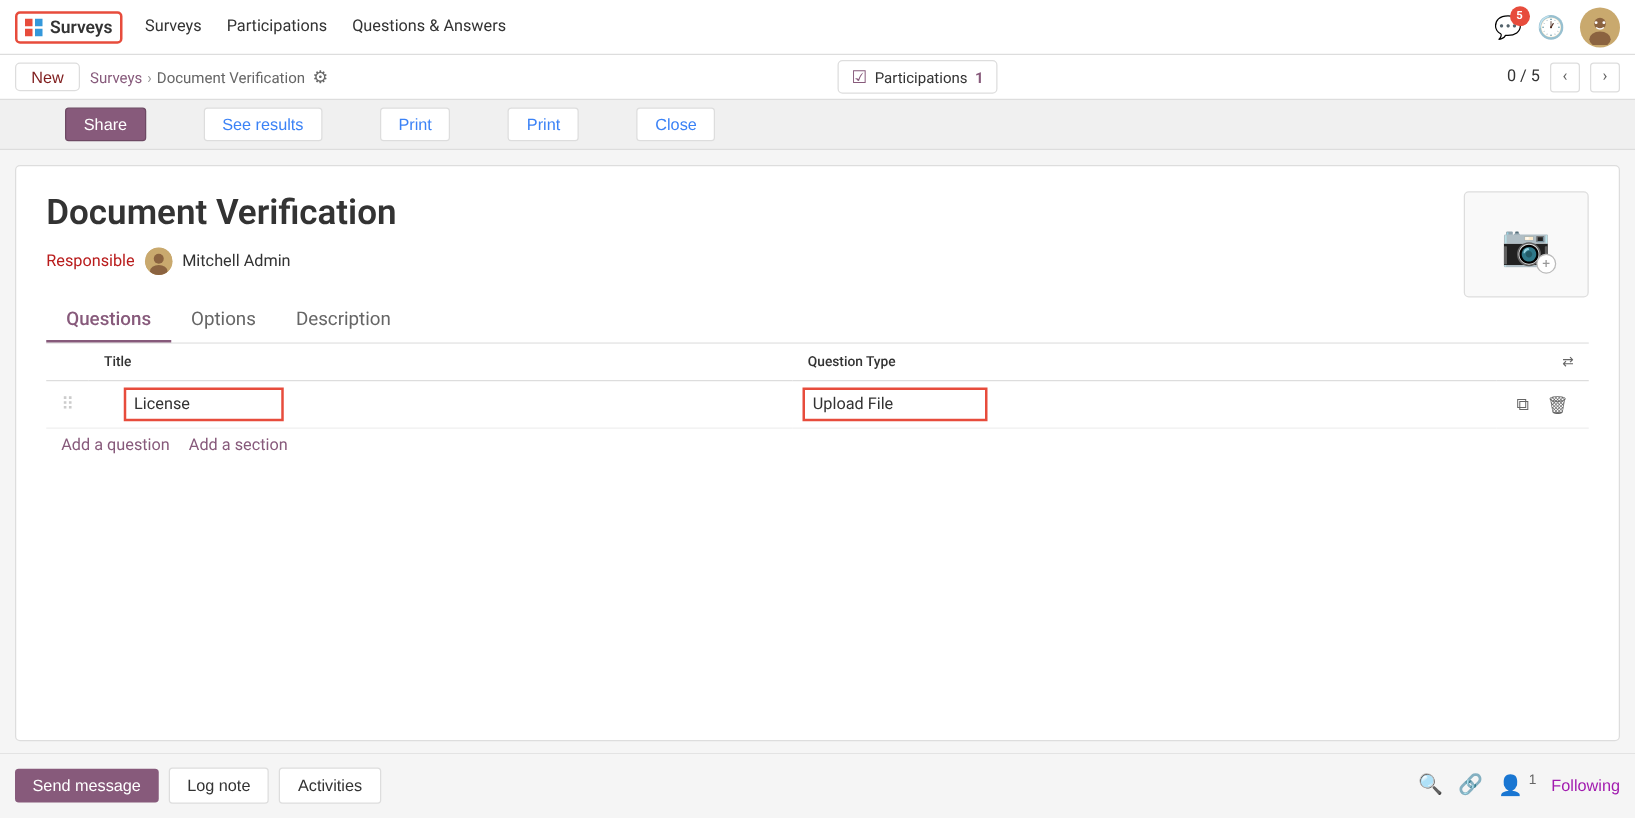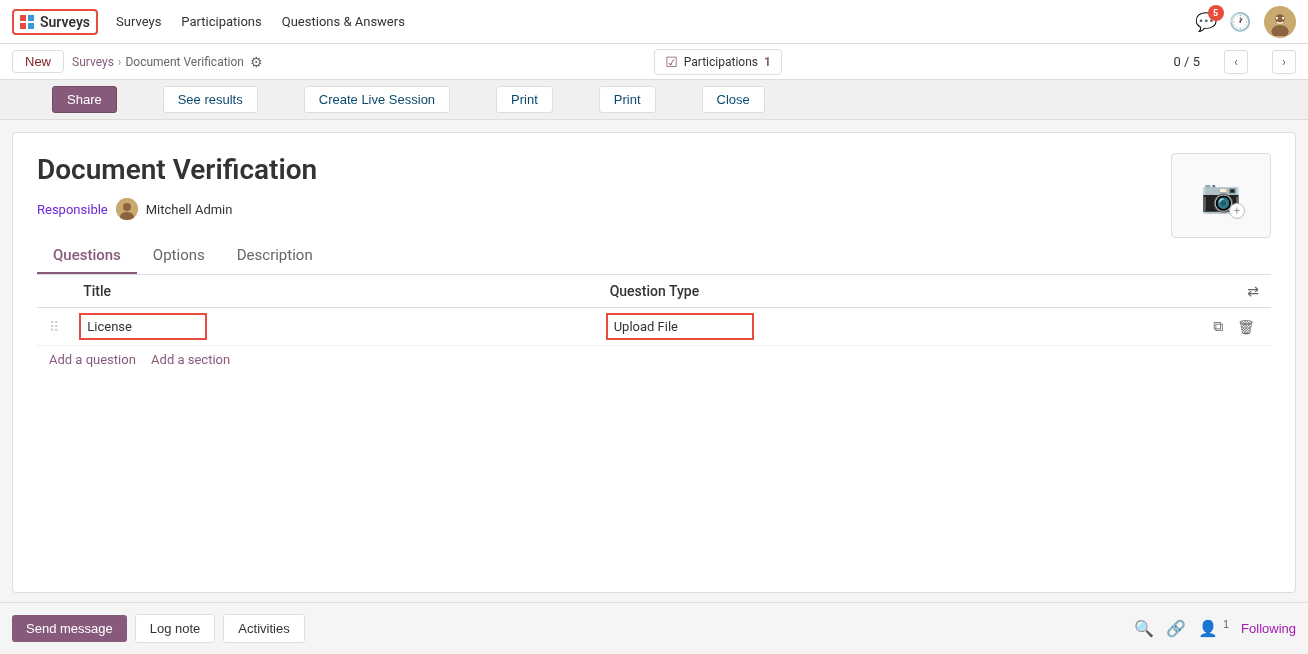--- a/index.html
+++ b/index.html
@@ -28,58 +28,58 @@
     .breadcrumb-sep { color: #999; margin: 0 2px; }
     .breadcrumb-current { color: #666; }
     .gear-icon { color: #666; margin-left: 4px; cursor: pointer; font-size: 14px; }
     
     .nav-center { margin-left: auto; display: flex; align-items: center; }
     .participations-btn { display: flex; align-items: center; gap: 6px; border: 1px solid #ddd; border-radius: 4px; padding: 4px 10px; cursor: pointer; background: white; }
     .participations-btn .check-icon { color: #875a7b; font-size: 14px; }
     .participations-label { font-size: 12px; color: #333; }
     .participations-count { font-size: 12px; color: #875a7b; font-weight: bold; }
     
-    .nav-pagination { margin-left: auto; display: flex; align-items: center; gap: 24px; }
+    .nav-pagination { margin-left: auto; display: flex; align-items: center; gap: 8px; }
     .pagination-info { font-size: 13px; color: #333; }
     .pagination-btn { background: white; border: 1px solid #ddd; border-radius: 3px; width: 24px; height: 24px; display: flex; align-items: center; justify-content: center; cursor: pointer; color: #666; }
 
     
     .action-toolbar { display: flex; align-items: center; background: #f0f0f0; border-bottom: 1px solid #ddd; padding: 6px 12px; gap: 6px; }
     .toolbar-btn { padding: 5px 14px; border-radius: 3px; font-size: 13px; cursor: pointer; border: 1px solid transparent; margin-left: 40px; }
     .toolbar-btn-primary { background: #875a7b; color: white; border-color: #6d4963; }
-    .toolbar-btn-secondary { background: white; color: #0c4a6e; border: 1px solid #ddd; }
+    .toolbar-btn-secondary { background: white; color: #3b82f6; border: 1px solid #ddd; }
 
     
     .main-content { background: white; margin: 12px; border-radius: 4px; border: 1px solid #ddd; height: calc(654px - 44px - 36px - 45px - 56px - 12px); overflow: hidden; }
     
     .form-container { padding: 20px 24px; }
     
     
     .radio-group { display: flex; align-items: center; gap: 20px; margin-bottom: 16px; }
     .radio-item { display: flex; align-items: center; gap: 5px; cursor: pointer; font-size: 13px; }
     .radio-input { accent-color: #875a7b; }
     
     
     .form-title { font-size: 28px; font-weight: 600; color: #333; margin-bottom: 12px; }
     
     
     .responsible-row { display: flex; align-items: center; gap: 8px; margin-bottom: 16px; }
-    .responsible-label { color: #6d28d9; font-size: 13px; }
+    .responsible-label { color: #b91c1c; font-size: 13px; }
     .responsible-avatar { width: 22px; height: 22px; border-radius: 50%; background: #c9a96e; overflow: hidden; display: flex; align-items: center; justify-content: center; }
     .responsible-name { font-size: 13px; color: #333; }
 
     
     .tabs { display: flex; border-bottom: 1px solid #ddd; margin-bottom: 0; }
     .tab { padding: 8px 16px; font-size: 15px; cursor: pointer; border-bottom: 2px solid transparent; color: #666; }
     .tab.active { border-bottom: 2px solid #875a7b; color: #875a7b; font-weight: 500; }
 
     
     .questions-table { width: 100%; border-collapse: collapse; }
     .table-header { background: white; }
-    .table-header th { padding: 8px 12px; text-align: left; font-weight: 500; color: #333; font-size: 14px; border-bottom: 1px solid #ddd; }
+    .table-header th { padding: 8px 12px; text-align: left; font-weight: 500; color: #333; font-size: 11px; border-bottom: 1px solid #ddd; }
     .table-row { border-bottom: 1px solid #f0f0f0; }
     .table-row td { padding: 8px 12px; font-size: 13px; }
     .drag-handle { color: #ccc; cursor: grab; font-size: 14px; width: 20px; }
     .row-actions { display: flex; gap: 6px; margin-left: auto; }
     .row-action-btn { background: none; border: none; cursor: pointer; color: #666; font-size: 14px; padding: 2px 4px; }
     
     .table-actions-row td { padding: 6px 12px; }
     .add-link { color: #875a7b; font-size: 13px; cursor: pointer; text-decoration: none; margin-right: 12px; }
 
     
@@ -161,21 +161,20 @@
       <span>5</span>
     </span>
     <div class="pagination-btn">‹</div>
     <div class="pagination-btn">›</div>
   </div>
 </div>
 
 <div class="action-toolbar">
   <button class="toolbar-btn toolbar-btn-primary">Share</button>
   <button class="toolbar-btn toolbar-btn-secondary">See results</button>
-  <button class="toolbar-btn toolbar-btn-secondary">Create Live Session</button>
   <button class="toolbar-btn toolbar-btn-secondary">Print</button>
   <button class="toolbar-btn toolbar-btn-secondary">Print</button>
   <button class="toolbar-btn toolbar-btn-secondary">Close</button>
 </div>
 
 <div class="main-content">
   <div class="form-container">
     <div class="top-row">
       <div class="form-left">
 
@@ -220,21 +219,21 @@
             <span style="cursor:pointer;color:#666;">⇄</span>
           </th>
         </tr>
       </thead>
       <tbody>
         <tr class="table-row">
           <td>
             <span class="drag-handle">⠿</span>
           </td>
           <td>
-            <div style="outline:2px solid #e74c3c;outline-offset:2px;padding:2px 4px;display:inline-block;min-width:120px;">
+            <div style="outline:2px solid #e74c3c;outline-offset:2px;padding:2px 4px;display:inline-block;min-width:120px;margin-left:20px;">
               <span>License</span>
             </div>
           </td>
           <td>
             <div style="outline:2px solid #e74c3c;outline-offset:2px;padding:2px 4px;display:inline-block;min-width:140px;">
               <span>Upload File</span>
             </div>
           </td>
           <td style="text-align:right;">
             <div class="row-actions">

